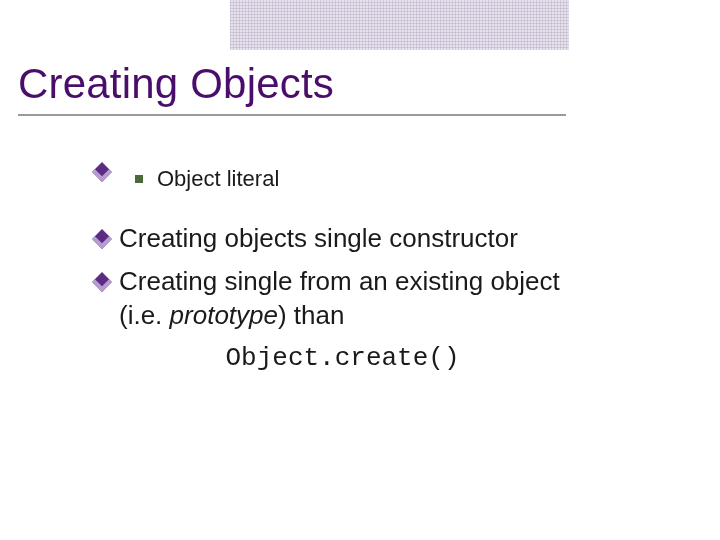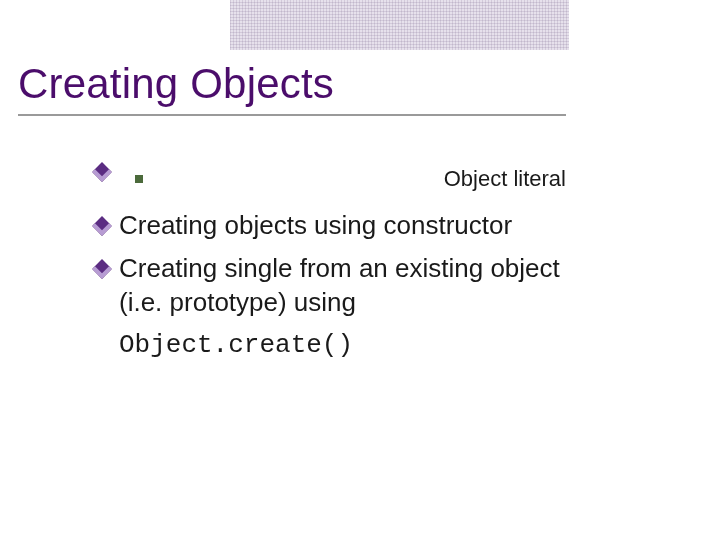--- a/index.html
+++ b/index.html
@@ -66,48 +66,49 @@
     position: absolute;
     left: 0;
     top: 10px;
     width: 14px;
     height: 14px;
     transform: rotate(45deg);
     background: #5b2c82;
     box-shadow: inset -4px -4px 0 0 #b79cd3;
   }
   .lvl2-list {
-    margin: 6px 0 16px 40px;
+    margin: 6px 0 29px 40px;
     font-size: 22px;
-    text-align: right;
   }
   .lvl2 {
     position: relative;
     padding-left: 22px;
     margin-bottom: 4px;
   }
   .square-icon {
     position: absolute;
     left: 0;
     top: 10px;
     width: 8px;
     height: 8px;
     background: #4b6a3b;
   }
   .code {
     font-family: "Courier New", Courier, monospace;
   }
   .italic {
+    font-style: italic;
     text-align: right;
   }
   .continuation {
     margin-left: 24px;
     font-family: "Courier New", Courier, monospace;
     font-size: 26px;
     margin-top: 2px;
+    text-align: center;
   }
 </style>
 </head>
 <body>
 
 <div class="slide">
 
   <div class="top-strip"></div>
 
   <div class="title-wrap">
@@ -123,23 +124,23 @@
 
     <div class="lvl2-list">
       <div class="lvl2">
         <span class="square-icon"></span>
         <span>Object literal</span>
       </div>
     </div>
 
     <div class="lvl1">
       <span class="diamond-icon"></span>
-      <span>Creating objects using constructor</span>
+      <span>Creating objects single constructor</span>
     </div>
 
     <div class="lvl1">
       <span class="diamond-icon"></span>
-      <span>Creating single from an existing object (i.e. </span><span class="italic">prototype</span><span>) using</span>
+      <span>Creating single from an existing object (i.e. </span><span class="italic">prototype</span><span>) than</span>
     </div>
     <div class="continuation">Object.create()</div>
 
   </div>
 </div>
 
 </body></html>

